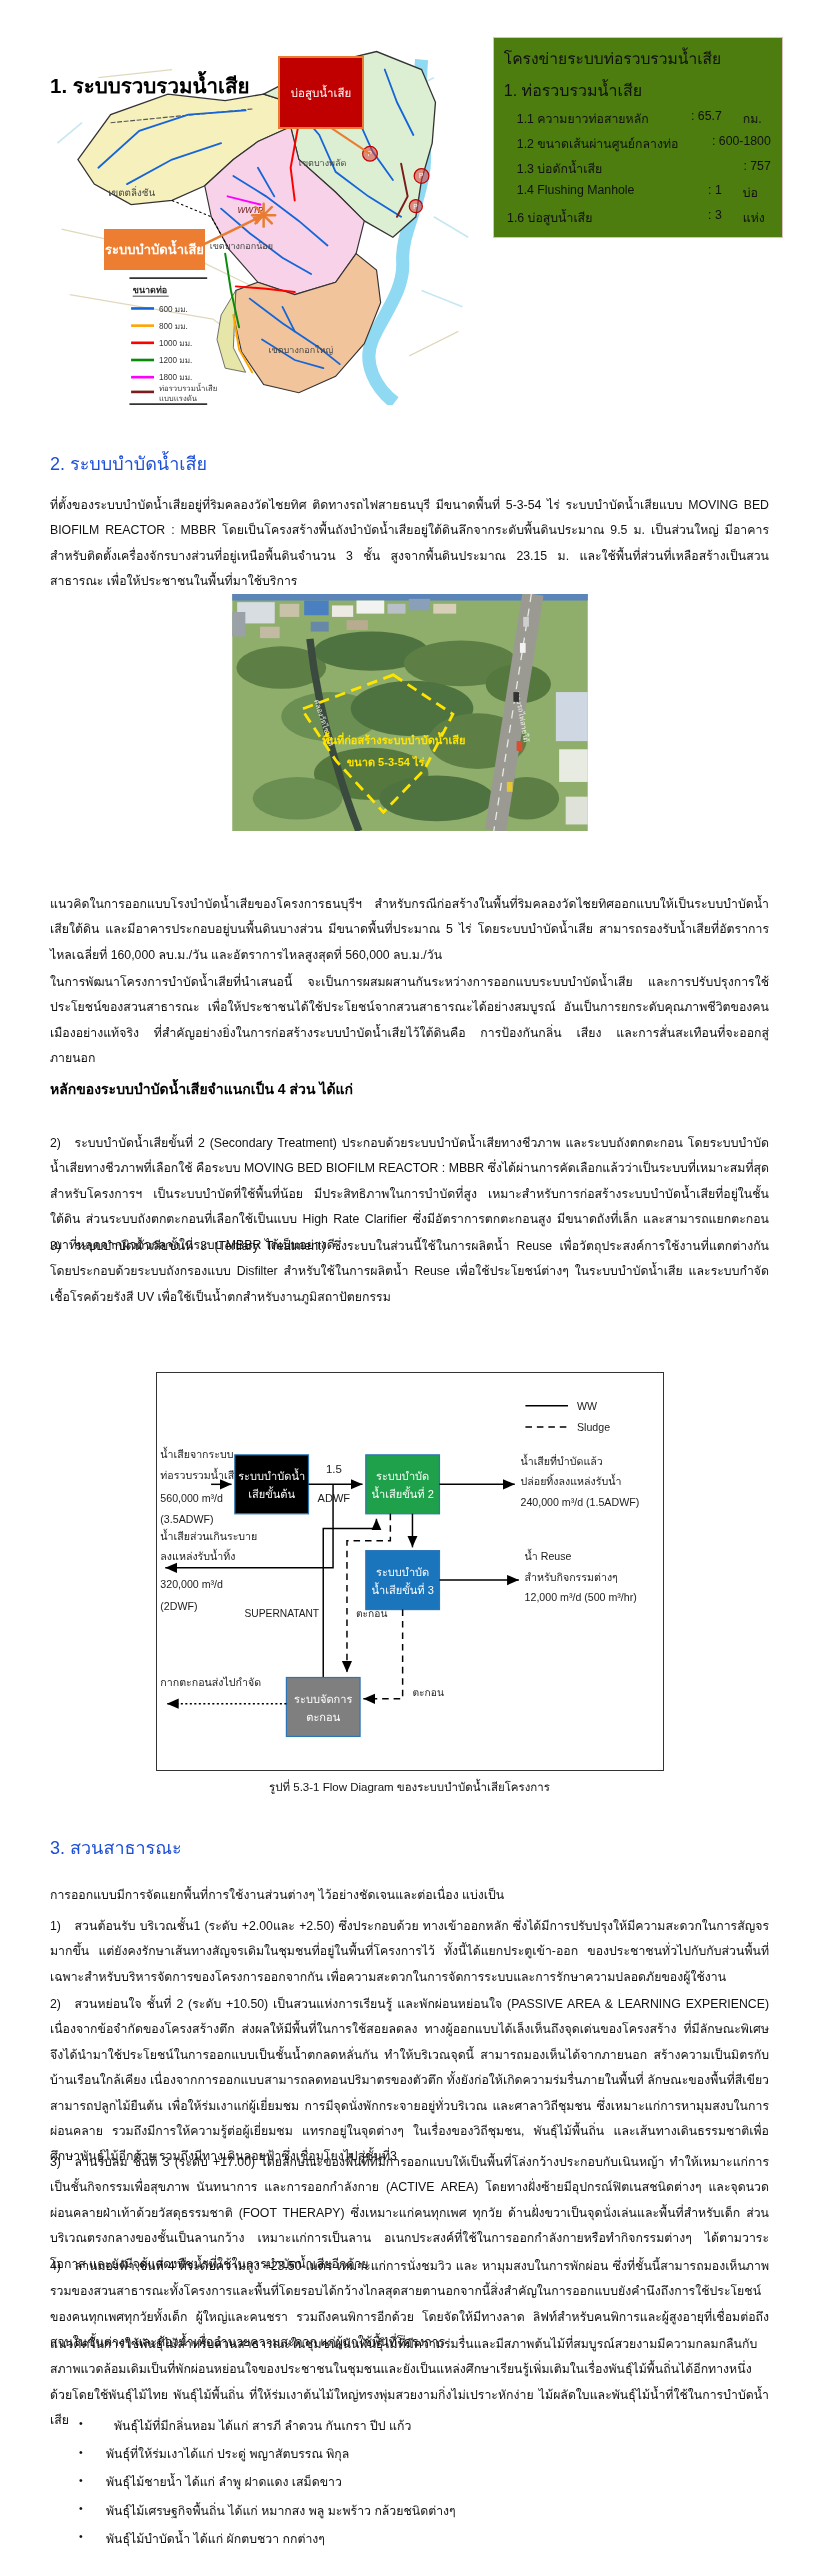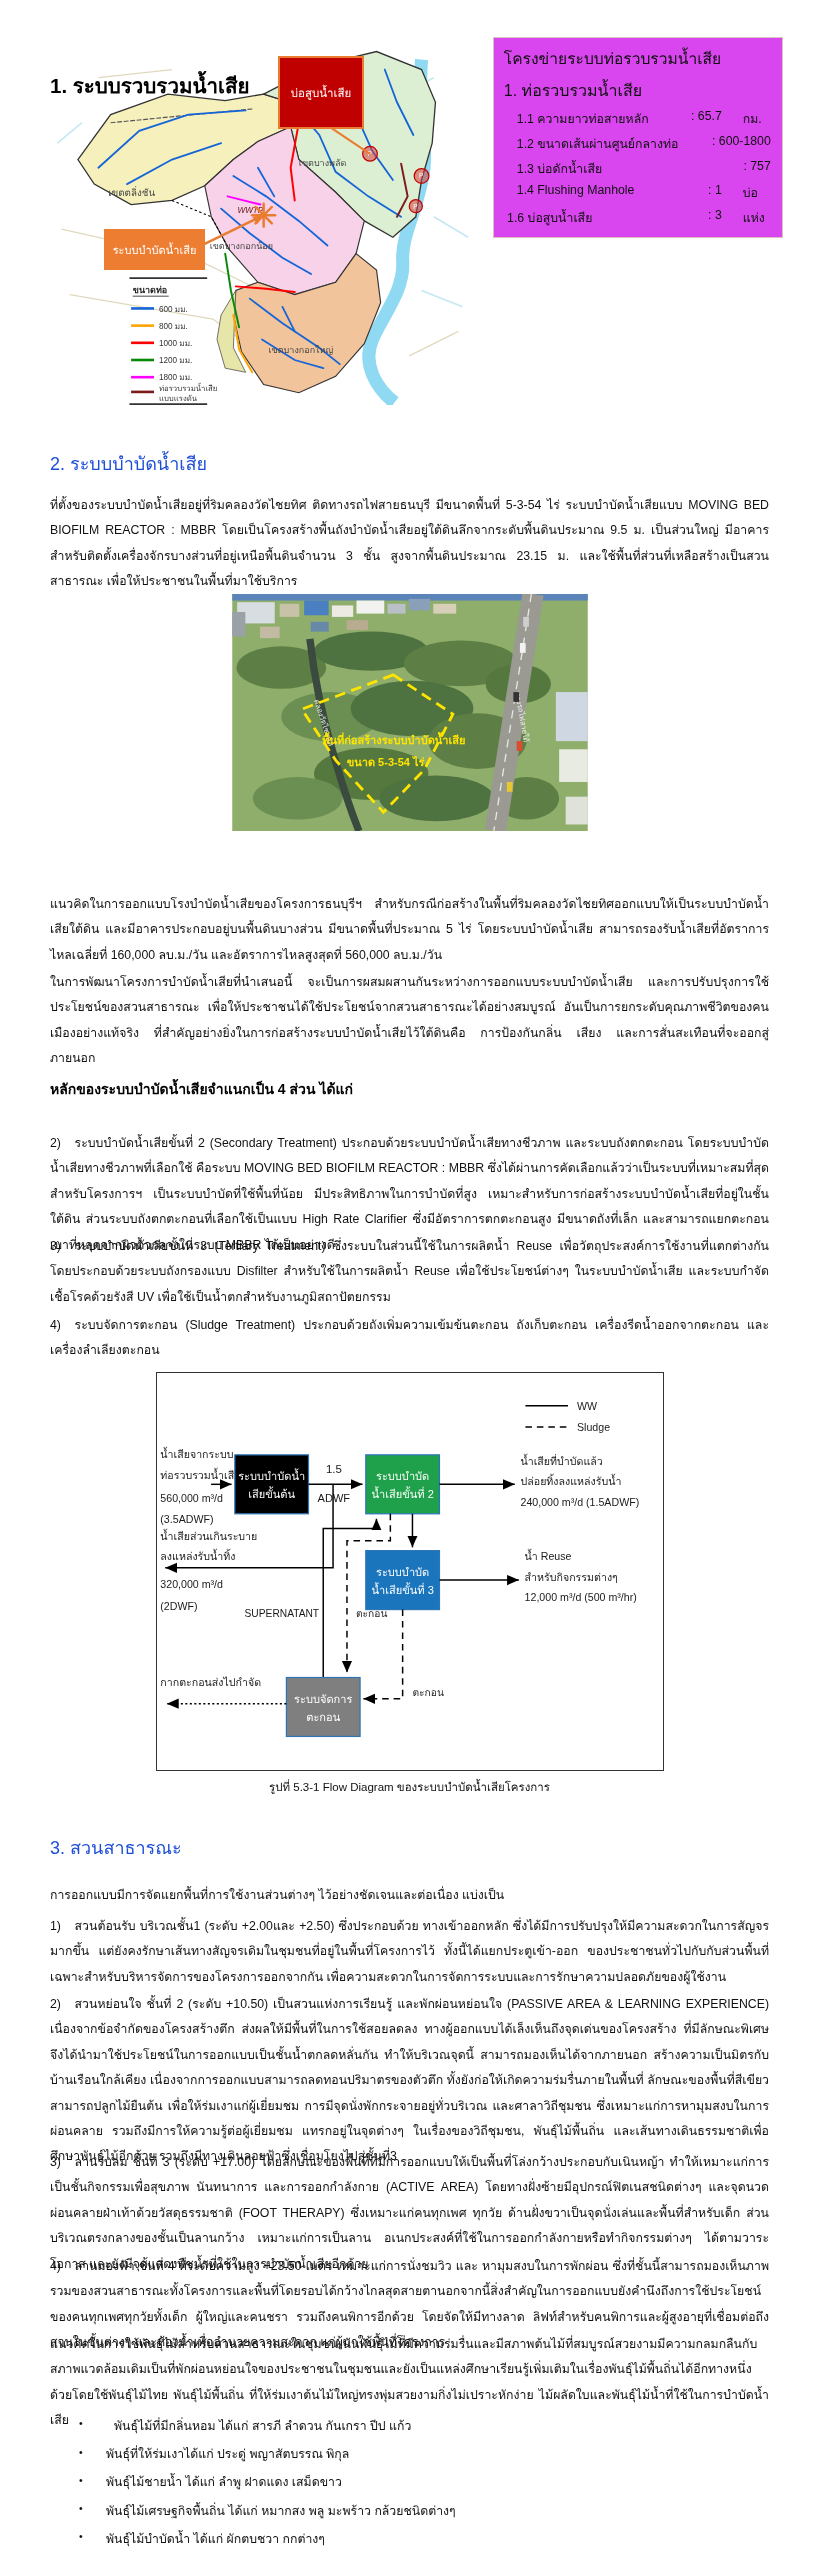--- a/index.html
+++ b/index.html
@@ -9,22 +9,22 @@
   .h1{font-size:20.5px;font-weight:bold;color:#000;}
   .h2{font-size:18px;font-weight:normal;color:#1d4ed8;}
   .hsub{font-size:14px;font-weight:bold;color:#000;}
   .para{font-size:12.3px;line-height:25.4px;text-align:justify;color:#111;}
   .num{display:inline-block;min-width:24.6px;}
   .bullet-dot{position:absolute;left:79px;font-size:10.6px;}
   .bullet-text{position:absolute;left:106px;font-size:12.3px;}
   .callout-red{background:#C00000;border:2.5px solid #E97C30;color:#fff;display:flex;
         align-items:center;justify-content:center;text-align:center;font-size:11.5px;z-index:5;}
   .callout-orange{background:#ED7D31;color:#fff;display:flex;align-items:center;
-        justify-content:center;font-size:11px;font-weight:normal;z-index:5;}
-  .infobox{background:#d946ef;border:0.8px solid #dcc0c0;padding:8.2px 11.5px 9.8px 9.8px;z-index:5;}
+        justify-content:center;font-size:13px;font-weight:bold;z-index:5;}
+  .infobox{background:#4d7c0f;border:0.8px solid #dcc0c0;padding:8.2px 11.5px 9.8px 9.8px;z-index:5;}
   .ib-title{font-size:15.6px;color:#111;margin-bottom:6.6px;}
   .ib-item{font-size:16px;margin-bottom:6.6px;}
   .ib-row{display:flex;font-size:12.3px;margin-top:5.7px;padding-left:13px;}
   .ib-row.noindent{padding-left:3.3px;}
   .ib-val{margin-left:auto;white-space:pre;}
   .ib-unit{margin-left:21px;min-width:28px;}
   .diagram{border:1.2px solid #333;background:#fff;}
   .caption{font-size:11.5px;text-align:center;color:#111;}
   svg text{font-family:"Liberation Sans","DejaVu Sans",sans-serif;}
 </style>
@@ -227,23 +227,20 @@
   <div class="abs para" style="left:50px;top:970px;width:719px;">ในการพัฒนาโครงการบำบัดน้ำเสียที่นำเสนอนี้   จะเป็นการผสมผสานกันระหว่างการออกแบบระบบบำบัดน้ำเสีย   และการปรับปรุงการใช้ประโยชน์ของสวนสาธารณะ เพื่อให้ประชาชนได้ใช้ประโยชน์จากสวนสาธารณะได้อย่างสมบูรณ์ อันเป็นการยกระดับคุณภาพชีวิตของคนเมืองอย่างแท้จริง ที่สำคัญอย่างยิ่งในการก่อสร้างระบบบำบัดน้ำเสียไว้ใต้ดินคือ การป้องกันกลิ่น เสียง และการสั่นสะเทือนที่จะออกสู่ภายนอก</div>
 
   <div class="abs hsub" style="left:50px;top:1078px;">หลักของระบบบำบัดน้ำเสียจำแนกเป็น 4 ส่วน ได้แก่</div>
 
   <div class="abs para" style="left:50px;top:1131px;width:719px;">
     <span class="num">2)</span><span>ระบบบำบัดน้ำเสียขั้นที่ 2 (Secondary Treatment) ประกอบด้วยระบบบำบัดน้ำเสียทางชีวภาพ และระบบถังตกตะกอน โดยระบบบำบัดน้ำเสียทางชีวภาพที่เลือกใช้ คือระบบ MOVING BED BIOFILM REACTOR : MBBR ซึ่งได้ผ่านการคัดเลือกแล้วว่าเป็นระบบที่เหมาะสมที่สุดสำหรับโครงการฯ เป็นระบบบำบัดที่ใช้พื้นที่น้อย มีประสิทธิภาพในการบำบัดที่สูง เหมาะสำหรับการก่อสร้างระบบบำบัดน้ำเสียที่อยู่ในชั้นใต้ดิน ส่วนระบบถังตกตะกอนที่เลือกใช้เป็นแบบ High Rate Clarifier ซึ่งมีอัตราการตกตะกอนสูง มีขนาดถังที่เล็ก และสามารถแยกตะกอนเบาที่หลุดจากผิวตัวกลางในระบบ MBBR ได้เป็นอย่างดี</span>
   </div>
   <div class="abs para" style="left:50px;top:1234px;width:719px;">
     <span class="num">3)</span><span>ระบบบำบัดน้ำเสียขั้นที่ 3 (Tertiary Treatment) ซึ่งระบบในส่วนนี้ใช้ในการผลิตน้ำ Reuse เพื่อวัตถุประสงค์การใช้งานที่แตกต่างกัน โดยประกอบด้วยระบบถังกรองแบบ Disfilter สำหรับใช้ในการผลิตน้ำ Reuse เพื่อใช้ประโยชน์ต่างๆ ในระบบบำบัดน้ำเสีย และระบบกำจัดเชื้อโรคด้วยรังสี UV เพื่อใช้เป็นน้ำตกสำหรับงานภูมิสถาปัตยกรรม</span>
   </div>
-  <div class="abs para" style="left:50px;top:1313px;width:719px;">
-    <span class="num">4)</span><span>ระบบจัดการตะกอน (Sludge Treatment) ประกอบด้วยถังเพิ่มความเข้มข้นตะกอน ถังเก็บตะกอน เครื่องรีดน้ำออกจากตะกอน และเครื่องลำเลียงตะกอน</span>
-  </div>
 
   <div class="abs diagram" style="left:156px;top:1372px;width:506px;height:397px;">
     <svg width="506" height="397" viewBox="0 0 618 485">
       <defs>
         <marker id="ah" markerWidth="9" markerHeight="8" refX="8" refY="3.5" orient="auto">
           <path d="M0,0 L8,3.5 L0,7 z" fill="#000"></path>
         </marker>
       </defs>
 
       <line x1="450" y1="40" x2="502" y2="40" stroke="#000" stroke-width="1.8"></line>

